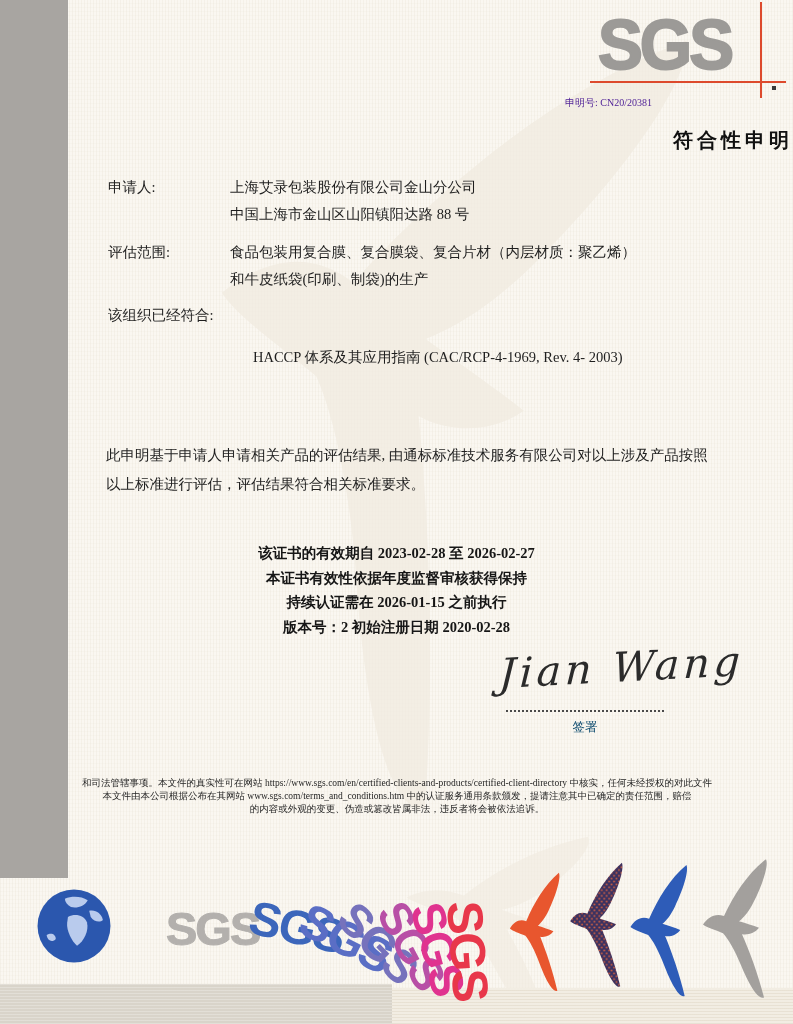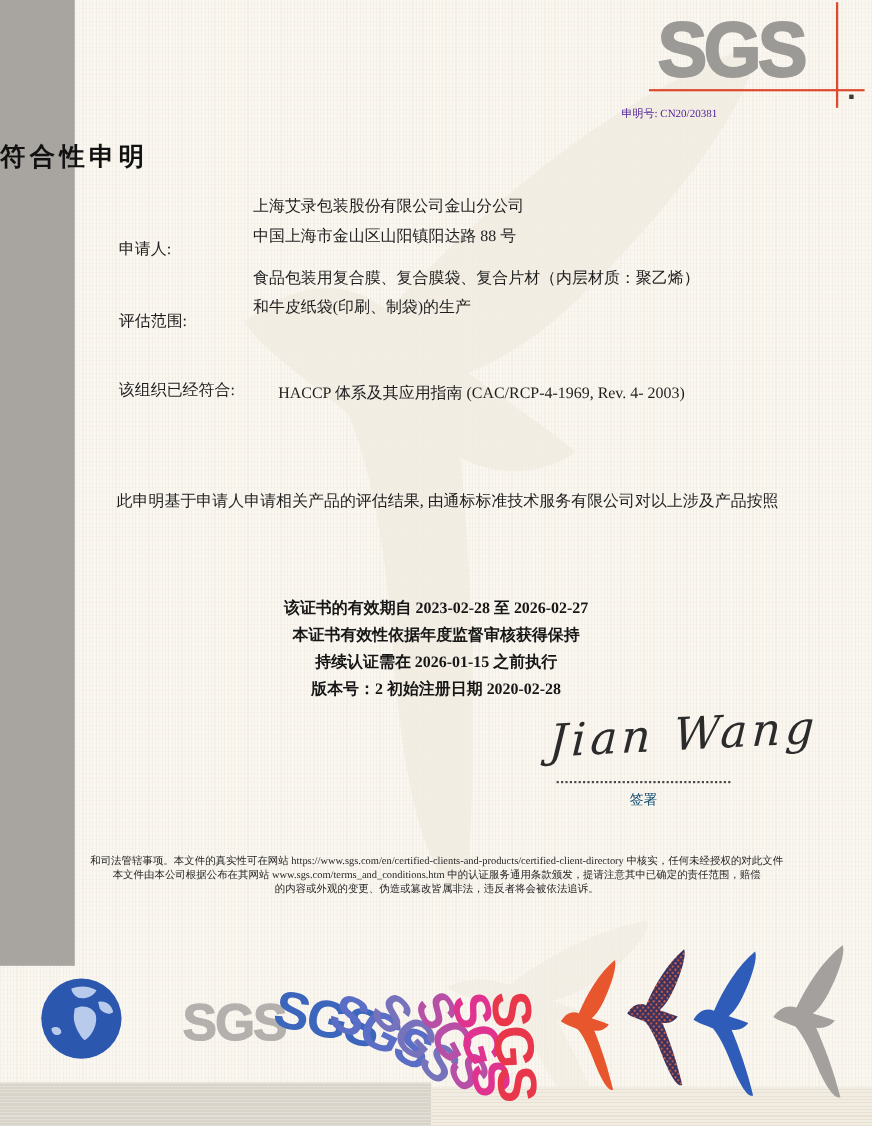--- a/index.html
+++ b/index.html
@@ -30,25 +30,25 @@
     font-family:"Liberation Sans","DejaVu Sans",sans-serif;
     font-weight:bold;font-size:66px;line-height:66px;letter-spacing:-3px;
     color:#9c9a97;-webkit-text-stroke:2px #9c9a97;
     transform:scale(1.02,1.06);transform-origin:left top;
   }
   .cross-h{position:absolute;left:590px;top:81px;width:196px;height:2px;background:#dd4a2d;z-index:3;}
   .cross-v{position:absolute;left:760px;top:2px;width:2px;height:96px;background:#dd4a2d;z-index:3;}
   .cross-dot{position:absolute;left:772px;top:86px;width:4px;height:4px;background:#3a3a3a;z-index:3;}
   .decl-no{position:absolute;left:565px;top:96px;font-size:10px;white-space:nowrap;z-index:3;color:#4c1d95;}
 
-  .title{position:absolute;left:0;top:127px;width:100%;text-align:left;
-    font-size:23px;font-weight:bold;letter-spacing:4px;z-index:3;color:#111;}
+  .title{position:absolute;left:0;top:127px;width:100%;text-align:right;
+    font-size:20px;font-weight:bold;letter-spacing:4px;z-index:3;color:#111;}
 
   .txt{position:absolute;white-space:nowrap;font-size:14.5px;z-index:3;color:#1e1e1e;}
-  .lbl{left:108px;margin-top:39px;}
+  .lbl{left:108px;}
   .val{left:230px;}
 
   .standard{left:253px;top:348px;}
 
   .validity{position:absolute;left:0;top:541px;width:100%;text-align:center;z-index:3;
     font-size:14.5px;font-weight:600;line-height:24.5px;color:#161616;}
 
   .signature{
     position:absolute;left:498px;top:650px;z-index:3;white-space:nowrap;
     font-family:"DejaVu Serif","Liberation Serif",serif;font-style:italic;
@@ -123,20 +123,21 @@
   <div class="txt val" style="top:205px">中国上海市金山区山阳镇阳达路 88 号</div>
 
   <div class="txt lbl" style="top:243px">评估范围:</div>
   <div class="txt val" style="top:243px">食品包装用复合膜、复合膜袋、复合片材（内层材质：聚乙烯）</div>
   <div class="txt val" style="top:270px">和牛皮纸袋(印刷、制袋)的生产</div>
 
   <div class="txt lbl" style="top:306px">该组织已经符合:</div>
   <div class="txt standard">HACCP 体系及其应用指南 (CAC/RCP-4-1969, Rev. 4- 2003)</div>
 
   <div class="txt" style="left:106px;top:446px">此申明基于申请人申请相关产品的评估结果, 由通标标准技术服务有限公司对以上涉及产品按照</div>
+  <div class="txt" style="left:106px;top:475px">以上标准进行评估，评估结果符合相关标准要求。</div>
 
   <div class="validity">
     <div>该证书的有效期自 2023-02-28 至 2026-02-27</div>
     <div>本证书有效性依据年度监督审核获得保持</div>
     <div>持续认证需在 2026-01-15 之前执行</div>
     <div>版本号：2 初始注册日期 2020-02-28</div>
   </div>
 
   <div class="signature">Jian Wang</div>
   <div class="sig-line"></div>

